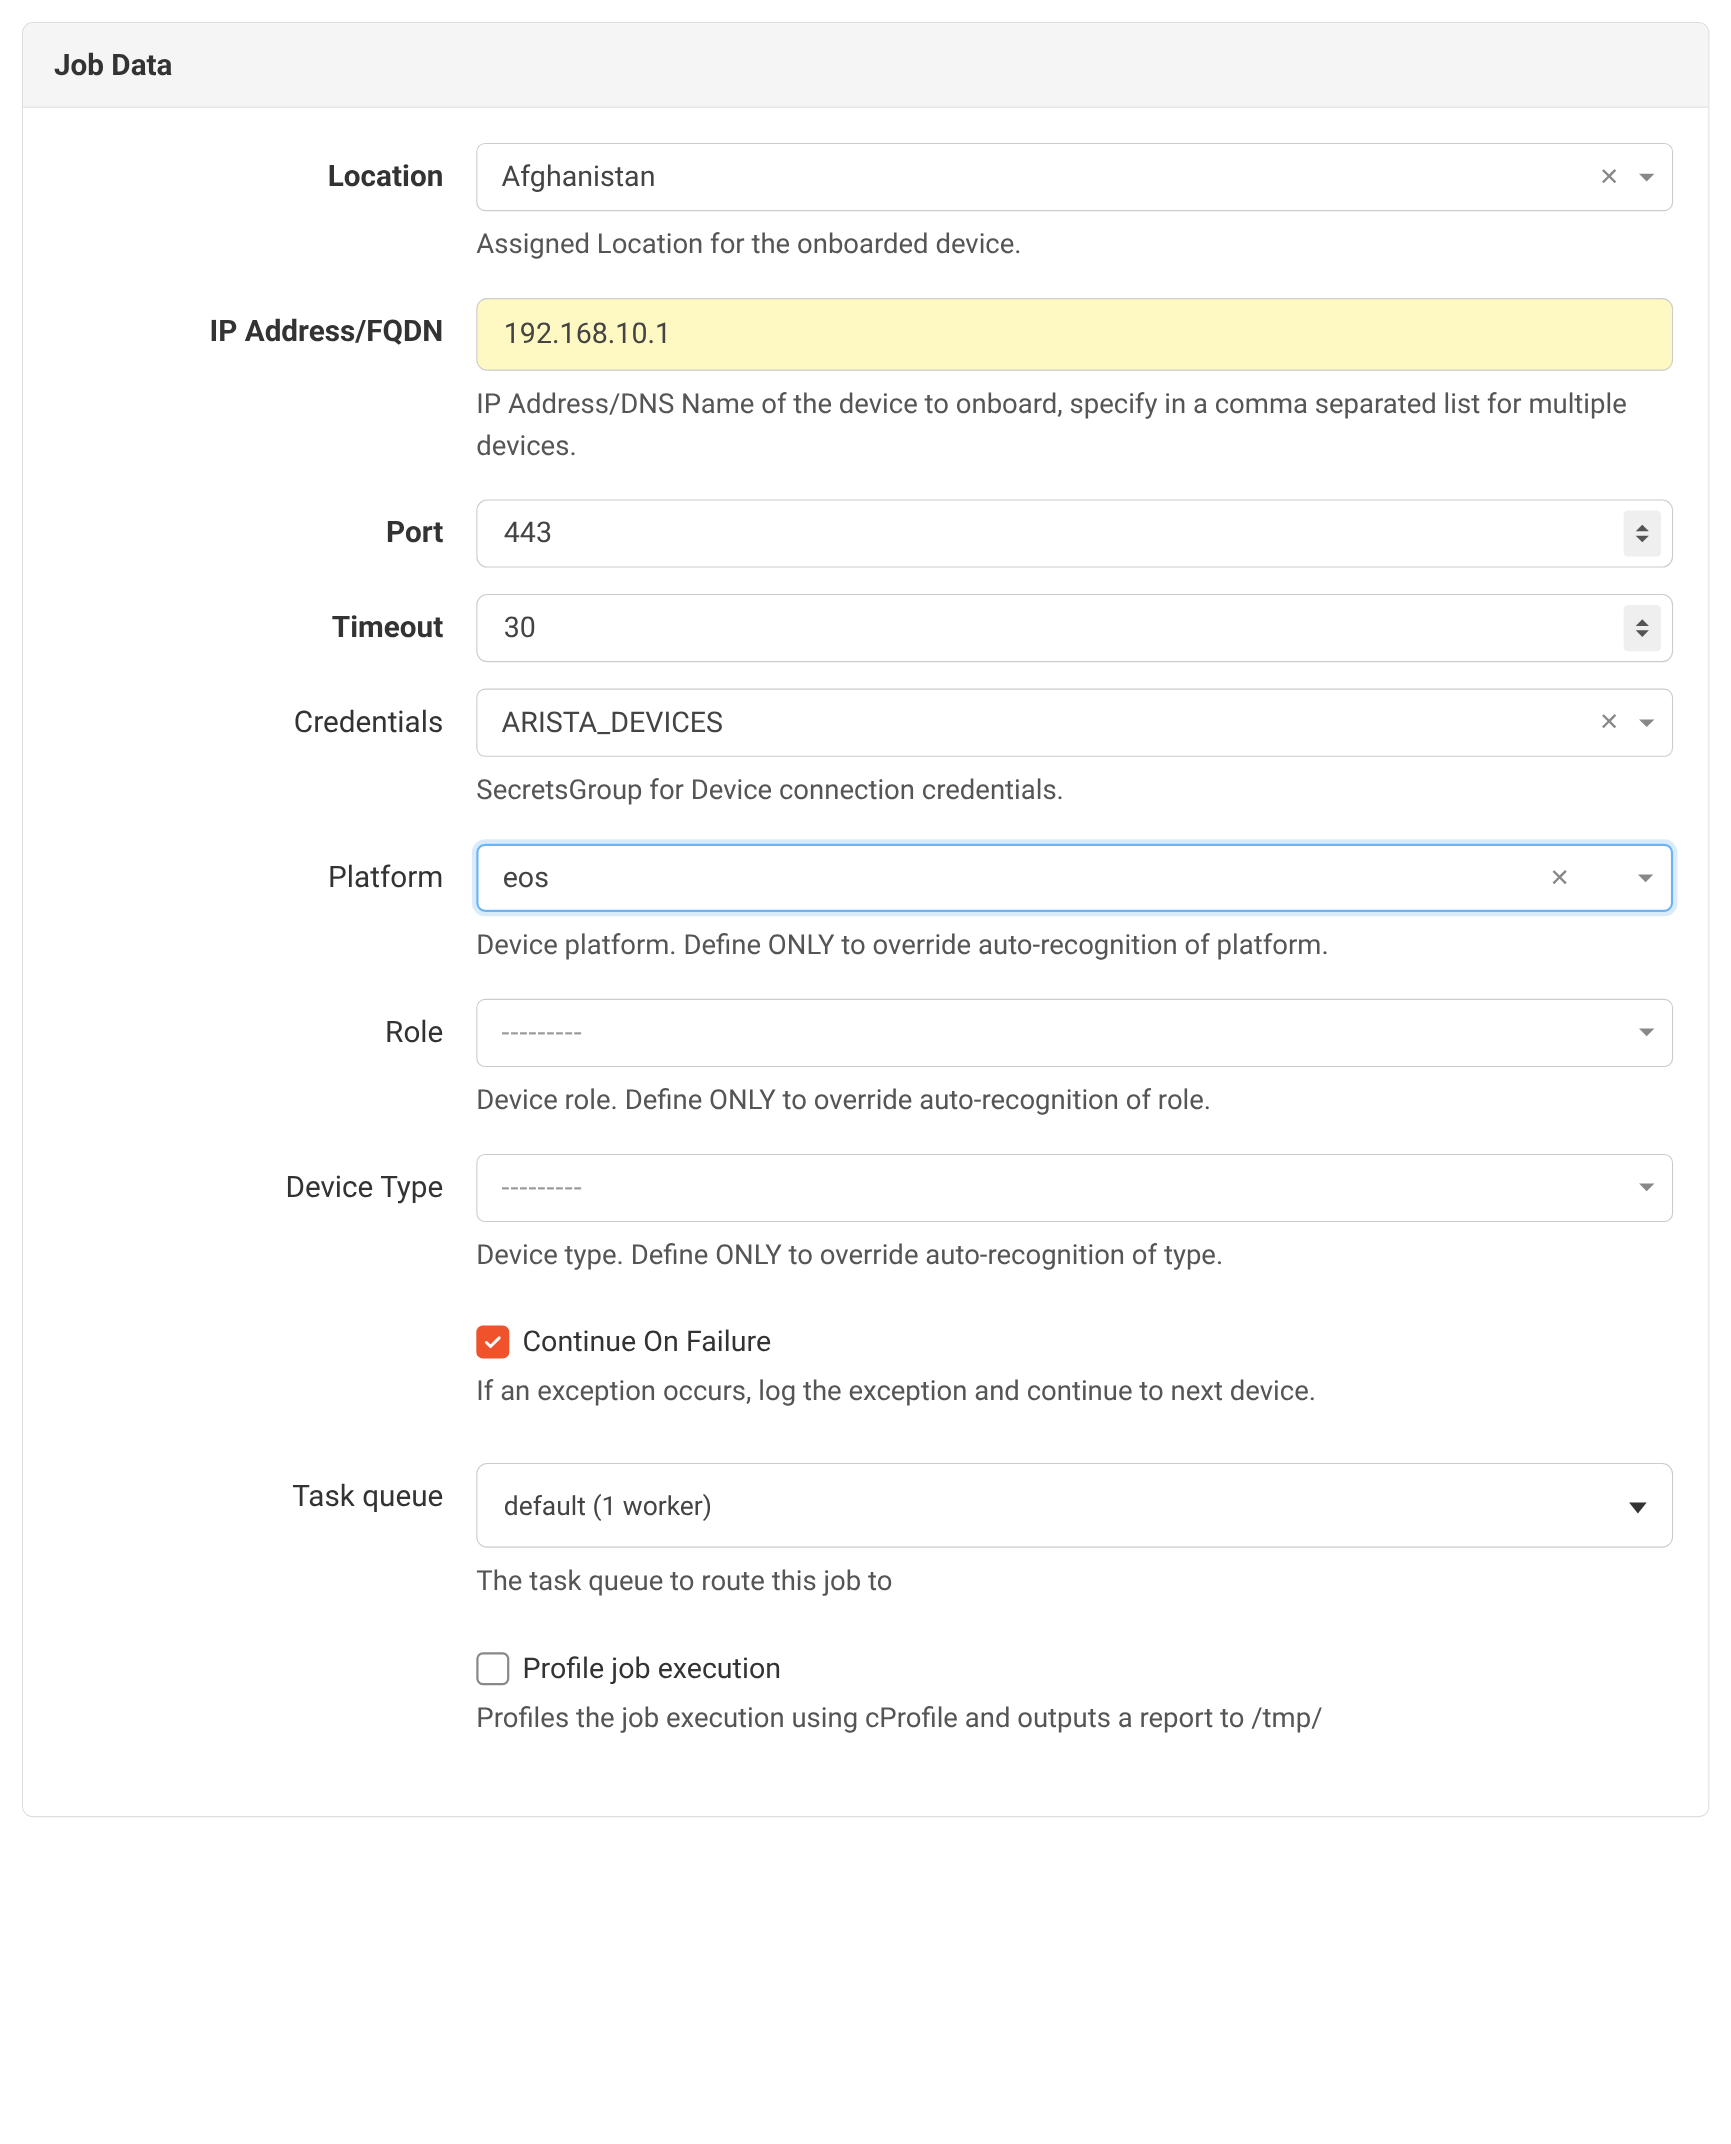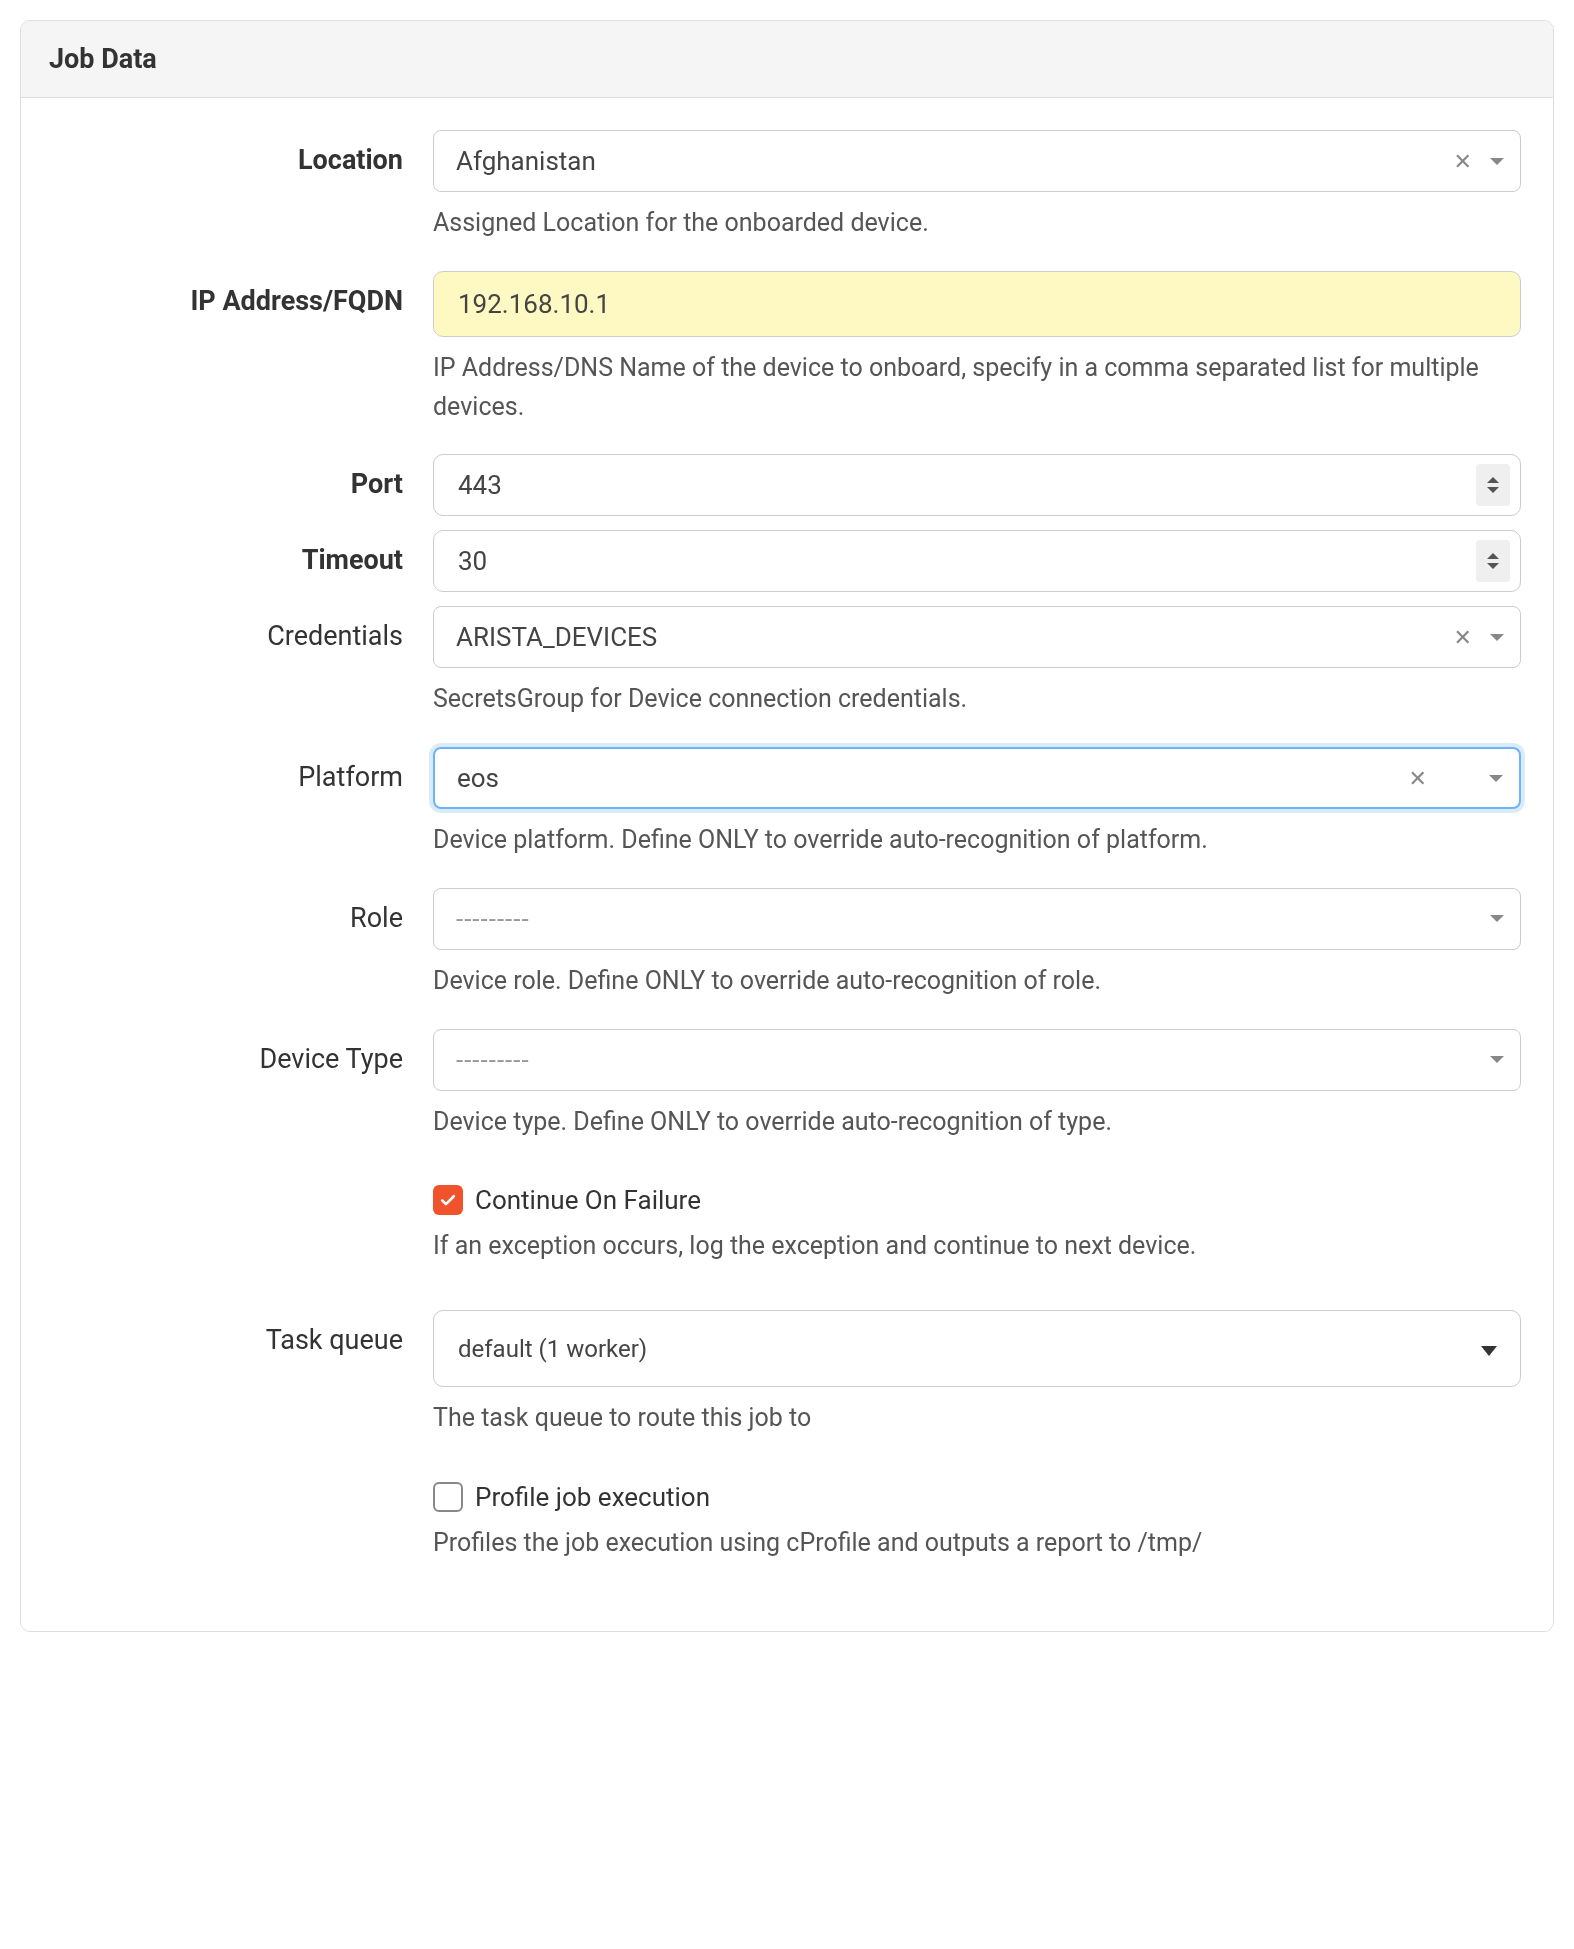--- a/index.html
+++ b/index.html
@@ -218,21 +218,21 @@
     background: #fff;
   }
   .checkbox svg {
     width: 20px;
     height: 20px;
   }
   .checkbox-label {
     font-size: 26px;
     color: #333;
   }
-  .gap-sm { margin-bottom: 14px; }
+  .gap-sm { margin-bottom: 24px; }
   .gap-md { margin-bottom: 28px; }
   .gap-lg { margin-bottom: 44px; }
 </style>
 </head>
 <body>
 
 <div class="panel">
   <div class="panel-header">
     <div class="panel-header-title">Job Data</div>
   </div>

